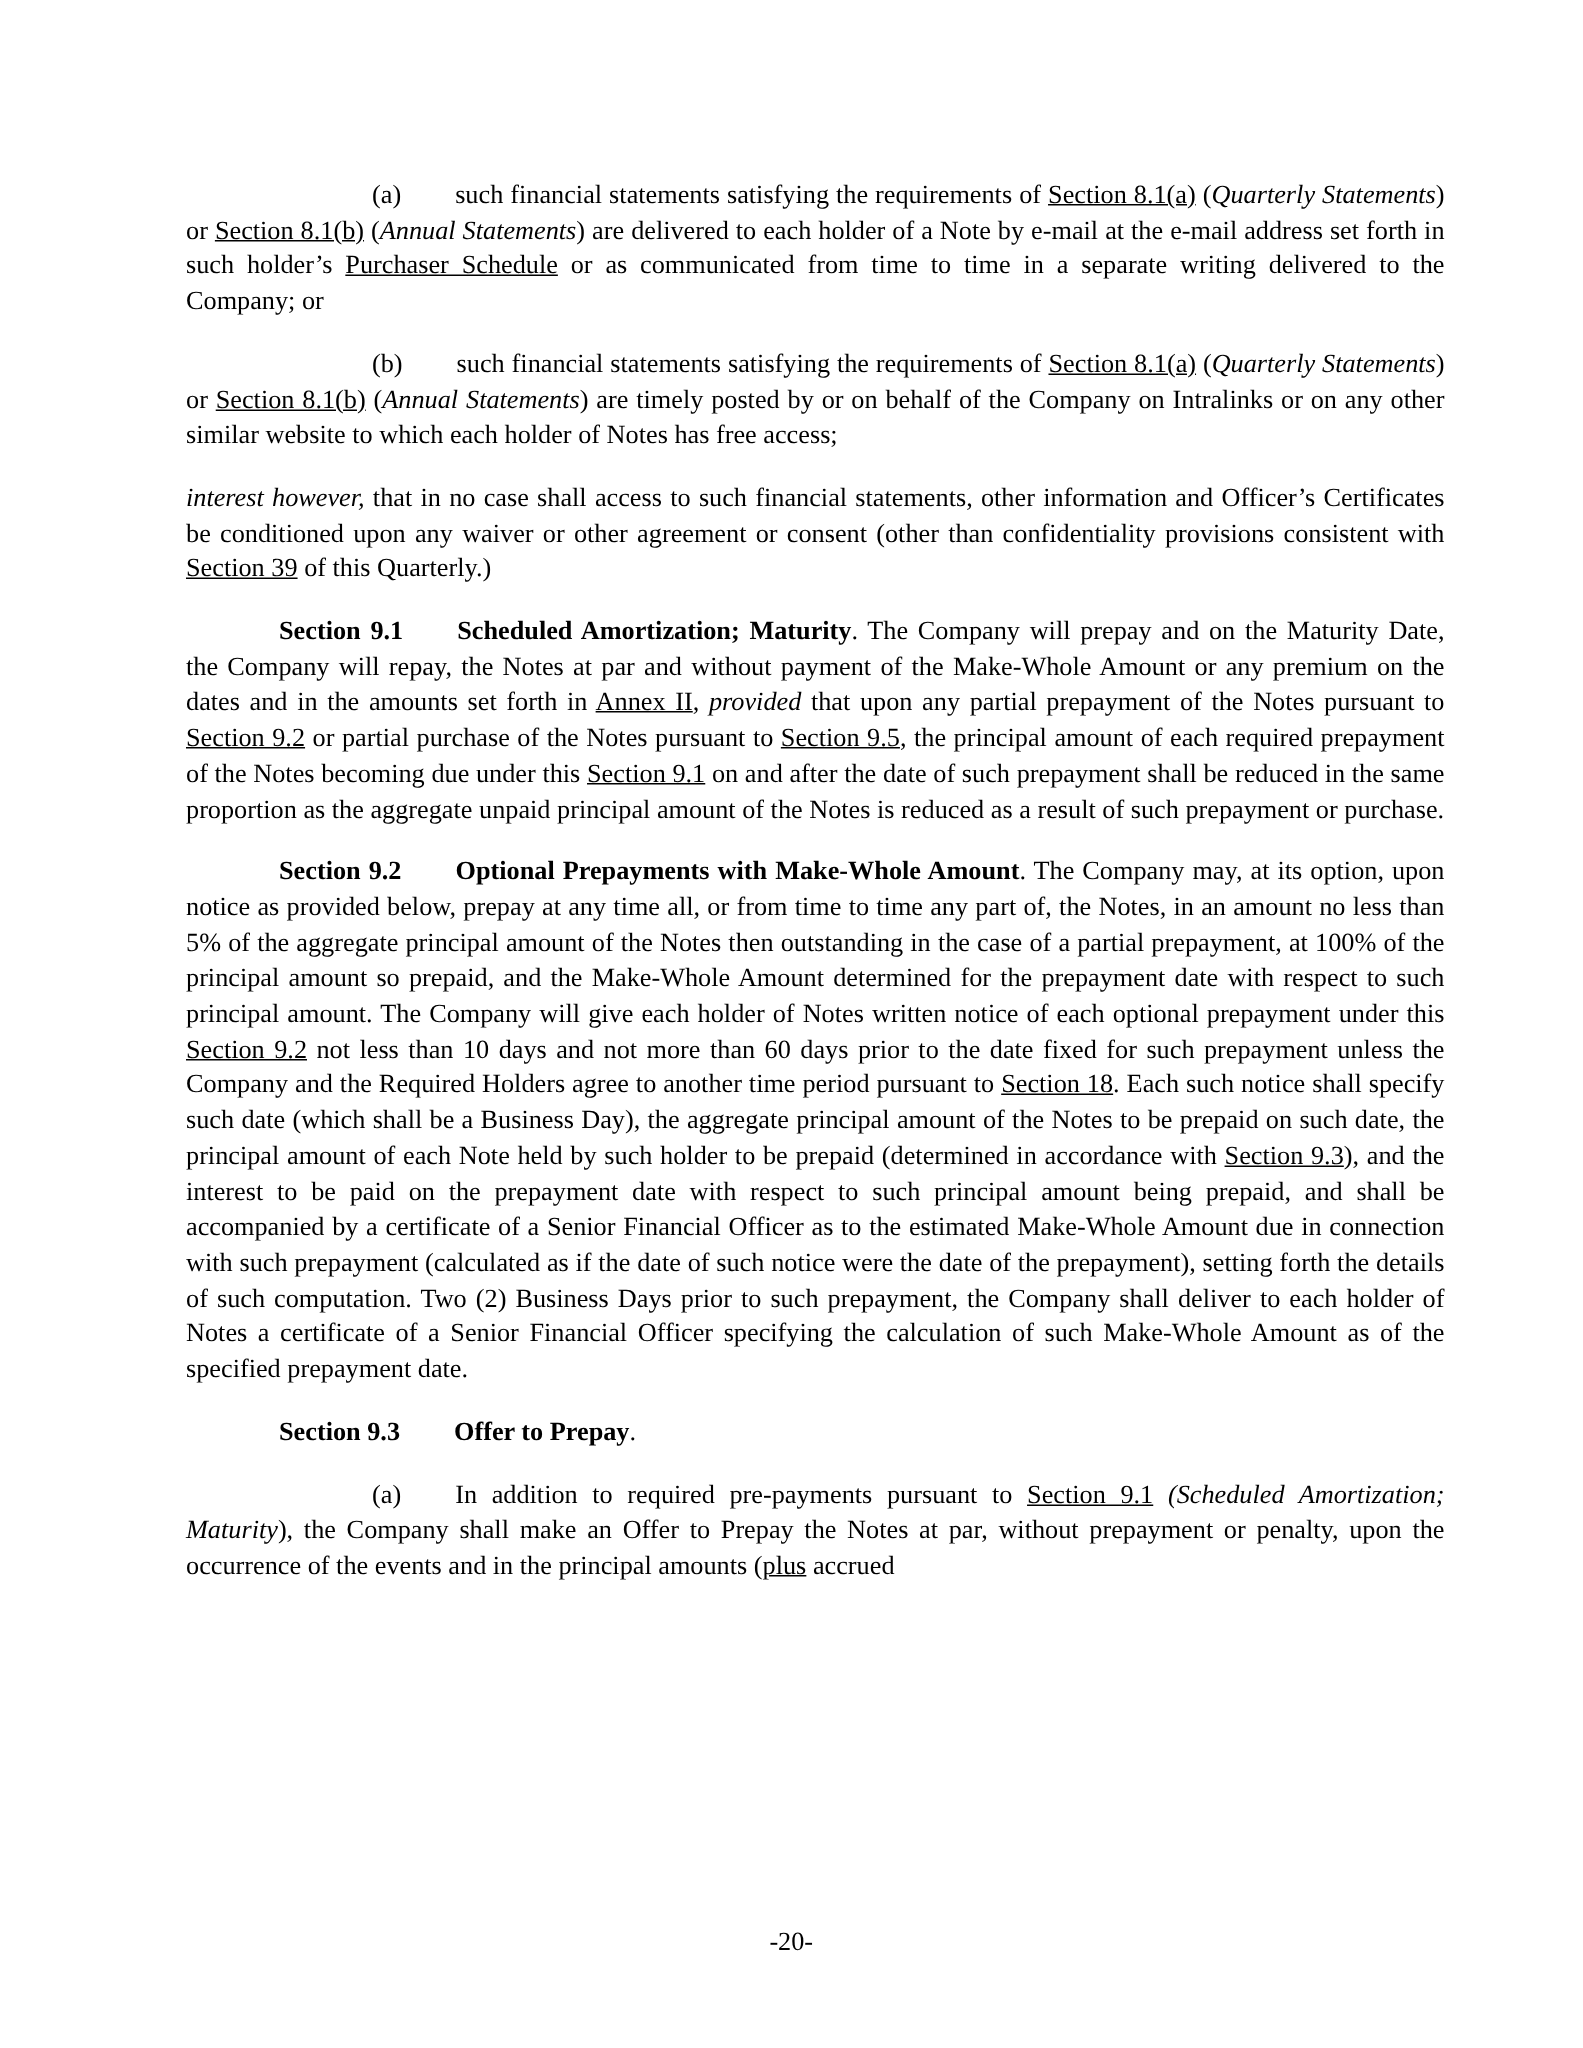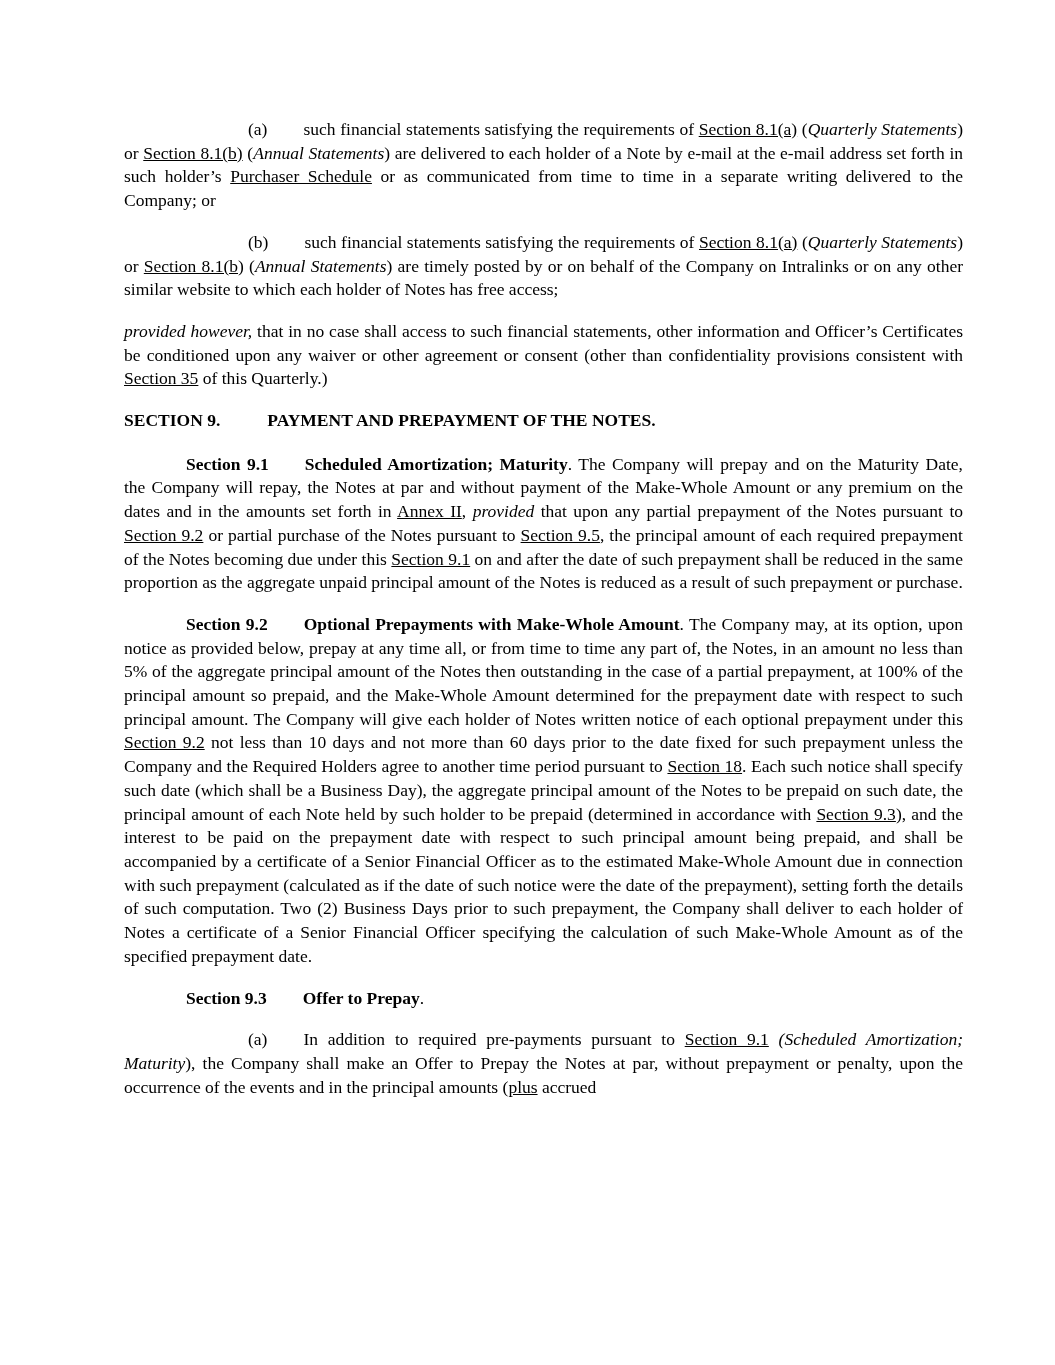--- a/index.html
+++ b/index.html
@@ -48,26 +48,26 @@
   }
 </style>
 </head>
 <body>
 
 <div class="page">
   <p class="p-sub"><span>(a)</span><span class="tab"></span><span>such financial statements satisfying the requirements of </span><span class="run-u">Section 8.1(a)</span><span> (</span><span class="run-i">Quarterly Statements</span><span>) or </span><span class="run-u">Section 8.1(b)</span><span> (</span><span class="run-i">Annual Statements</span><span>) are delivered to each holder of a Note by e-mail at the e-mail address set forth in such holder’s </span><span class="run-u">Purchaser Schedule</span><span> or as communicated from time to time in a separate writing delivered to the Company; or</span></p>
 
   <p class="p-sub"><span>(b)</span><span class="tab"></span><span>such financial statements satisfying the requirements of </span><span class="run-u">Section 8.1(a)</span><span> (</span><span class="run-i">Quarterly Statements</span><span>) or </span><span class="run-u">Section 8.1(b)</span><span> (</span><span class="run-i">Annual Statements</span><span>) are timely posted by or on behalf of the Company on Intralinks or on any other similar website to which each holder of Notes has free access;</span></p>
 
-  <p class="p-body"><span class="run-i">provided however,</span><span> that in no case shall access to such financial statements, other information and Officer’s Certificates be conditioned upon any waiver or other agreement or consent (other than confidentiality provisions consistent with </span><span class="run-u">Section 35</span><span> of this Quarterly.)</span></p>
+  <p class="p-body"><span class="run-i">interest however,</span><span> that in no case shall access to such financial statements, other information and Officer’s Certificates be conditioned upon any waiver or other agreement or consent (other than confidentiality provisions consistent with </span><span class="run-u">Section 39</span><span> of this Quarterly.)</span></p>
 
-  <p class="p-heading"><span class="run-b">SECTION 9.</span><span class="tab"></span><span class="run-b">PAYMENT AND PREPAYMENT OF THE NOTES.</span></p>
 
   <p class="p-section"><span class="run-b">Section 9.1</span><span class="tab"></span><span class="run-b">Scheduled Amortization; Maturity</span><span>. The Company will prepay and on the Maturity Date, the Company will repay, the Notes at par and without payment of the Make-Whole Amount or any premium on the dates and in the amounts set forth in </span><span class="run-u">Annex II</span><span>, </span><span class="run-i">provided</span><span> that upon any partial prepayment of the Notes pursuant to </span><span class="run-u">Section 9.2</span><span> or partial purchase of the Notes pursuant to </span><span class="run-u">Section 9.5</span><span>, the principal amount of each required prepayment of the Notes becoming due under this </span><span class="run-u">Section 9.1</span><span> on and after the date of such prepayment shall be reduced in the same proportion as the aggregate unpaid principal amount of the Notes is reduced as a result of such prepayment or purchase.</span></p>
 
 
   <p class="p-section"><span class="run-b">Section 9.2</span><span class="tab"></span><span class="run-b">Optional Prepayments with Make-Whole Amount</span><span>. The Company may, at its option, upon notice as provided below, prepay at any time all, or from time to time any part of, the Notes, in an amount no less than 5% of the aggregate principal amount of the Notes then outstanding in the case of a partial prepayment, at 100% of the principal amount so prepaid, and the Make-Whole Amount determined for the prepayment date with respect to such principal amount. The Company will give each holder of Notes written notice of each optional prepayment under this </span><span class="run-u">Section 9.2</span><span> not less than 10 days and not more than 60 days prior to the date fixed for such prepayment unless the Company and the Required Holders agree to another time period pursuant to </span><span class="run-u">Section 18</span><span>. Each such notice shall specify such date (which shall be a Business Day), the aggregate principal amount of the Notes to be prepaid on such date, the principal amount of each Note held by such holder to be prepaid (determined in accordance with </span><span class="run-u">Section 9.3</span><span>), and the interest to be paid on the prepayment date with respect to such principal amount being prepaid, and shall be accompanied by a certificate of a Senior Financial Officer as to the estimated Make-Whole Amount due in connection with such prepayment (calculated as if the date of such notice were the date of the prepayment), setting forth the details of such computation. Two (2) Business Days prior to such prepayment, the Company shall deliver to each holder of Notes a certificate of a Senior Financial Officer specifying the calculation of such Make-Whole Amount as of the specified prepayment date.</span></p>
 
   <p class="p-section"><span class="run-b">Section 9.3</span><span class="tab"></span><span class="run-b">Offer to Prepay</span><span>.</span></p>
 
   <p class="p-sub"><span>(a)</span><span class="tab"></span><span>In addition to required pre-payments pursuant to </span><span class="run-u">Section 9.1</span><span> </span><span class="run-i">(Scheduled Amortization; Maturity</span><span>), the Company shall make an Offer to Prepay the Notes at par, without prepayment or penalty, upon the occurrence of the events and in the principal amounts (</span><span class="run-u">plus</span><span> accrued</span></p>
 
+  <div class="page-number">-20-</div>
 </div>
 
 </body></html>

